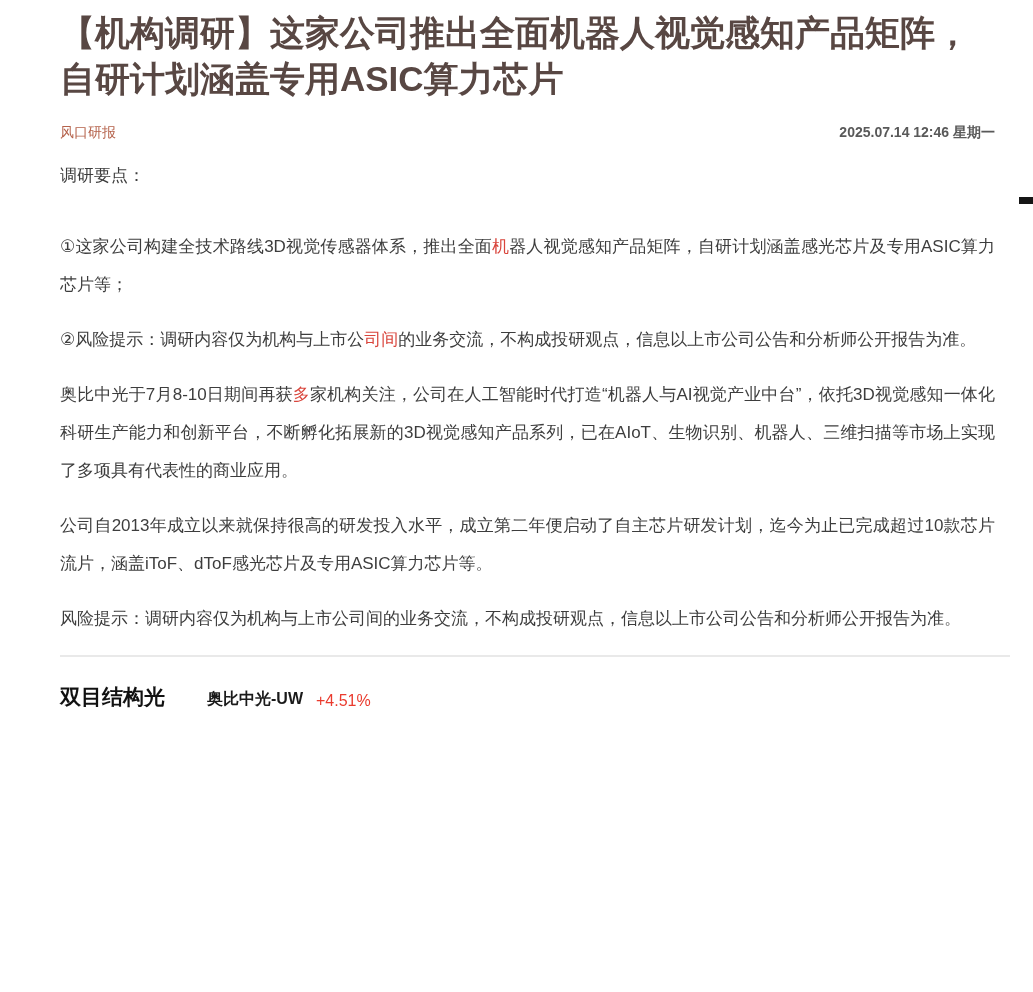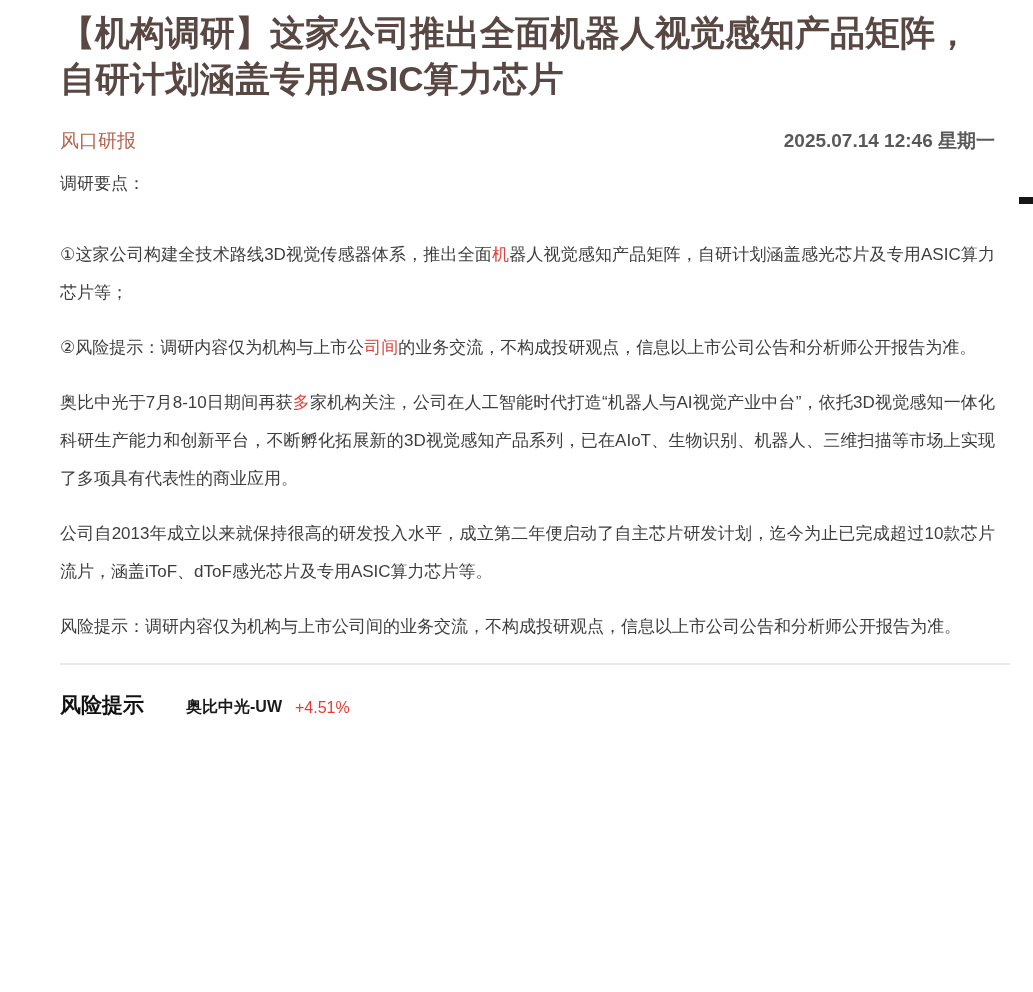--- a/index.html
+++ b/index.html
@@ -16,37 +16,37 @@
   .page{position:relative;width:1033px;height:856px;background:#fff;overflow:hidden;}
   .content{margin-left:60px;width:935px;}
   .title{
     margin:0;padding-top:10px;width:930px;
     font-size:35px;line-height:46px;font-weight:700;
     color:var(--title-color);
     letter-spacing:0;
   }
   .meta-row{
     display:flex;justify-content:space-between;align-items:center;
-    margin-top:28px;font-size:19px;line-height:21px;
+    margin-top:20px;font-size:14px;line-height:21px;
   }
   .tag{color:var(--tag-color);cursor:pointer;}
   .datetime{color:var(--date-color);font-weight:bold;}
   .article-body{
     margin-top:14px;
     font-size:17px;line-height:38px;color:var(--body-color);
     text-align:justify;
   }
   .article-body p{margin:0 0 17px;}
   .article-body p:first-child{margin-bottom:33px;}
   .article-body p:last-child{margin-bottom:0;}
   .wm{color:var(--watermark-color);}
   .divider{margin-top:17px;width:950px;height:2px;background:var(--divider-color);}
   .related-row{display:flex;align-items:baseline;margin-top:26px;}
   .related-heading{font-size:21px;font-weight:700;color:#111;}
-  .stock-item{display:flex;align-items:center;margin-left:42px;cursor:pointer;}
+  .stock-item{display:flex;align-items:flex-end;margin-left:42px;cursor:pointer;}
   .stock-name{font-size:16px;font-weight:700;color:#1a1a1a;}
   .stock-change{margin-left:13px;font-size:16px;font-weight:400;color:var(--change-color);}
   .scroll-dash{position:absolute;right:0;top:197px;width:14px;height:7px;background:#161616;}
 </style>
 </head>
 <body>
 
 <div class="page">
   <div class="content">
 
@@ -62,21 +62,21 @@
         <p><span>①这家公司构建全技术路线3D视觉传感器体系，推出全面</span><span class="wm">机</span><span>器人视觉感知产品矩阵，自研计划涵盖感光芯片及专用ASIC算力芯片等；</span></p>
         <p><span>②风险提示：调研内容仅为机构与上市公</span><span class="wm">司间</span><span>的业务交流，不构成投研观点，信息以上市公司公告和分析师公开报告为准。</span></p>
         <p><span>奥比中光于7月8-10日期间再获</span><span class="wm">多</span><span>家机构关注，公司在人工智能时代打造“机器人与AI视觉产业中台”，依托3D视觉感知一体化科研生产能力和创新平台，不断孵化拓展新的3D视觉感知产品系列，已在AIoT、生物识别、机器人、三维扫描等市场上实现了多项具有代表性的商业应用。</span></p>
         <p><span>公司自2013年成立以来就保持很高的研发投入水平，成立第二年便启动了自主芯片研发计划，迄今为止已完成超过10款芯片流片，涵盖iToF、dToF感光芯片及专用ASIC算力芯片等。</span></p>
         <p><span>风险提示：调研内容仅为机构与上市公司间的业务交流，不构成投研观点，信息以上市公司公告和分析师公开报告为准。</span></p>
       </div>
 
     <div class="divider"></div>
 
     <div class="related-row">
-      <span class="related-heading">风险提示</span>
+      <span class="related-heading">双目结构光</span>
       <span class="stock-item">
         <span class="stock-name">奥比中光-UW</span>
         <span class="stock-change">+4.51%</span>
       </span>
     </div>
 
   </div>
   <div class="scroll-dash"></div>
 </div>
 

